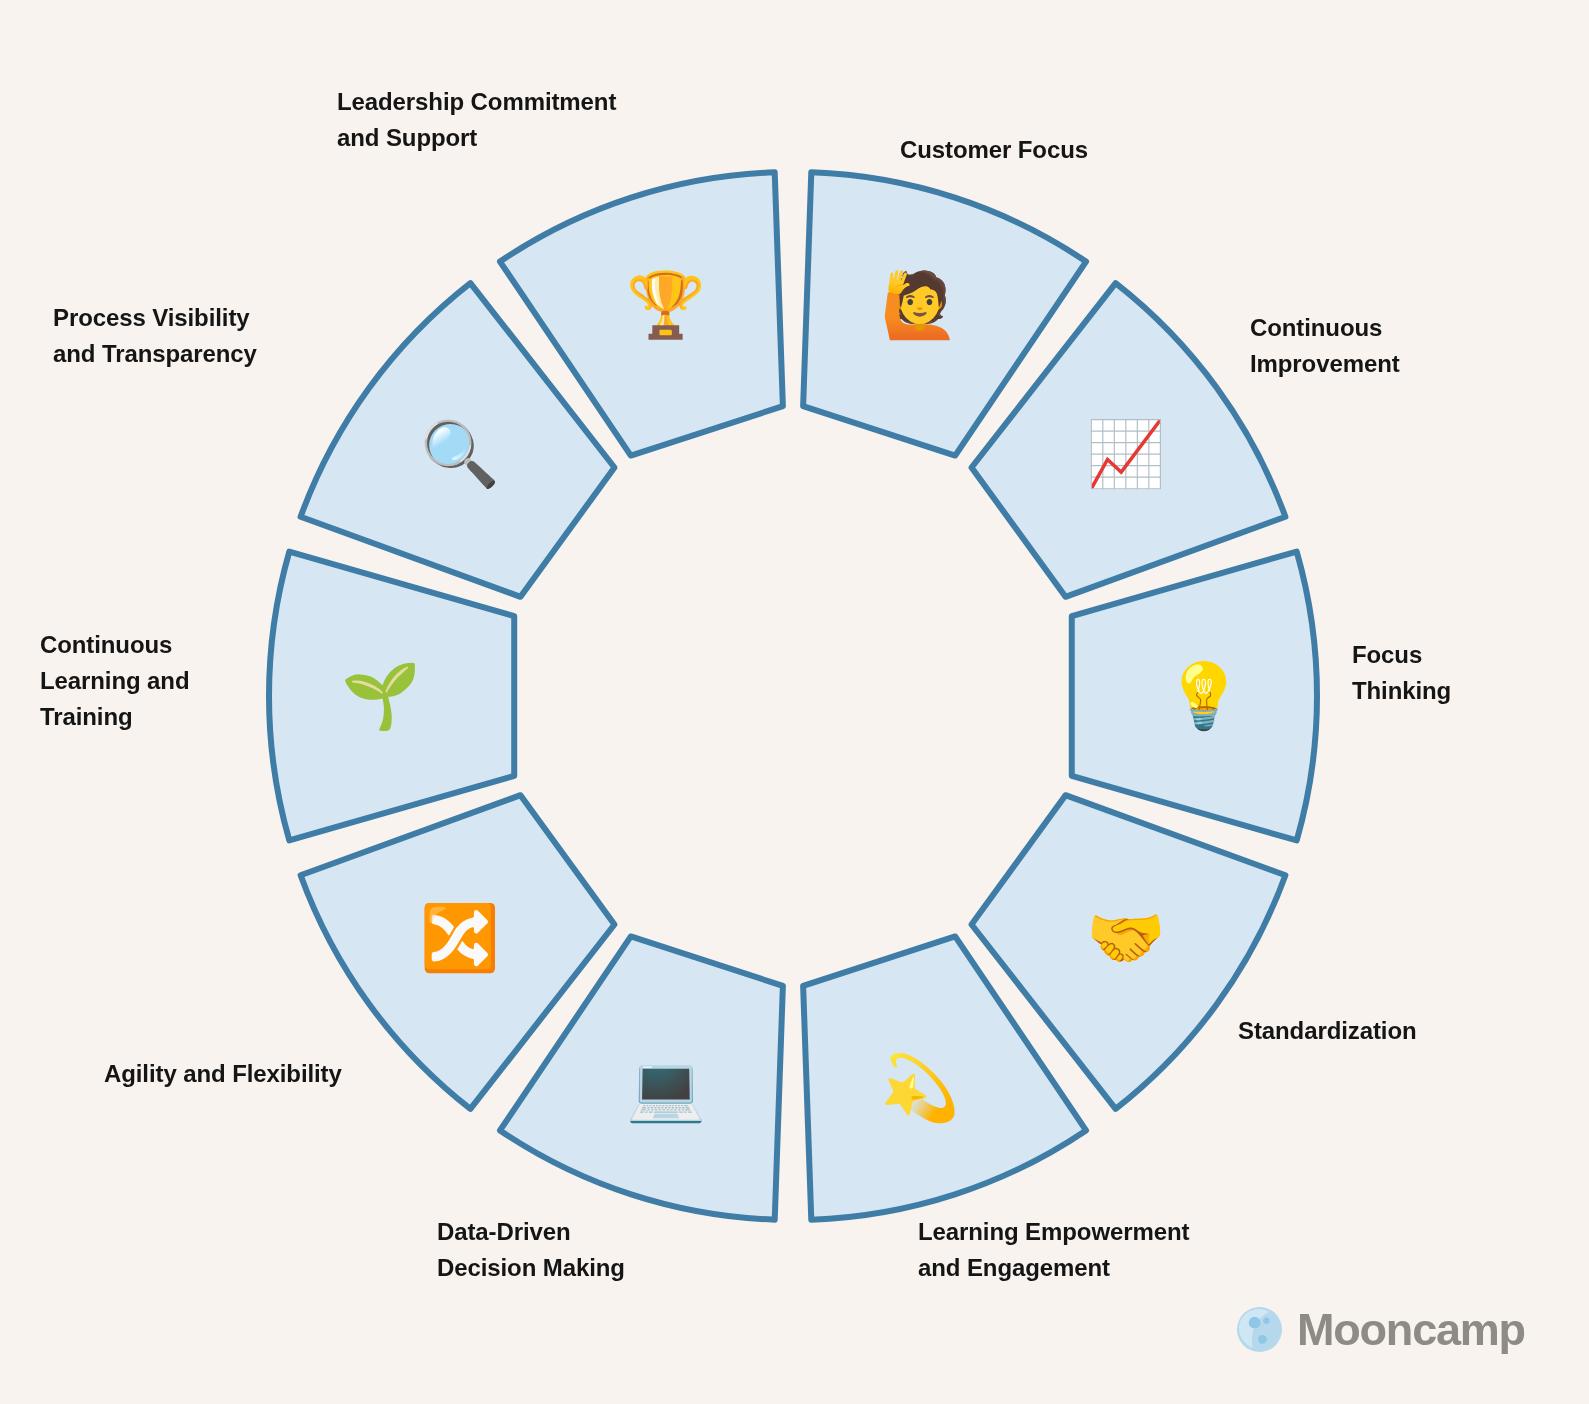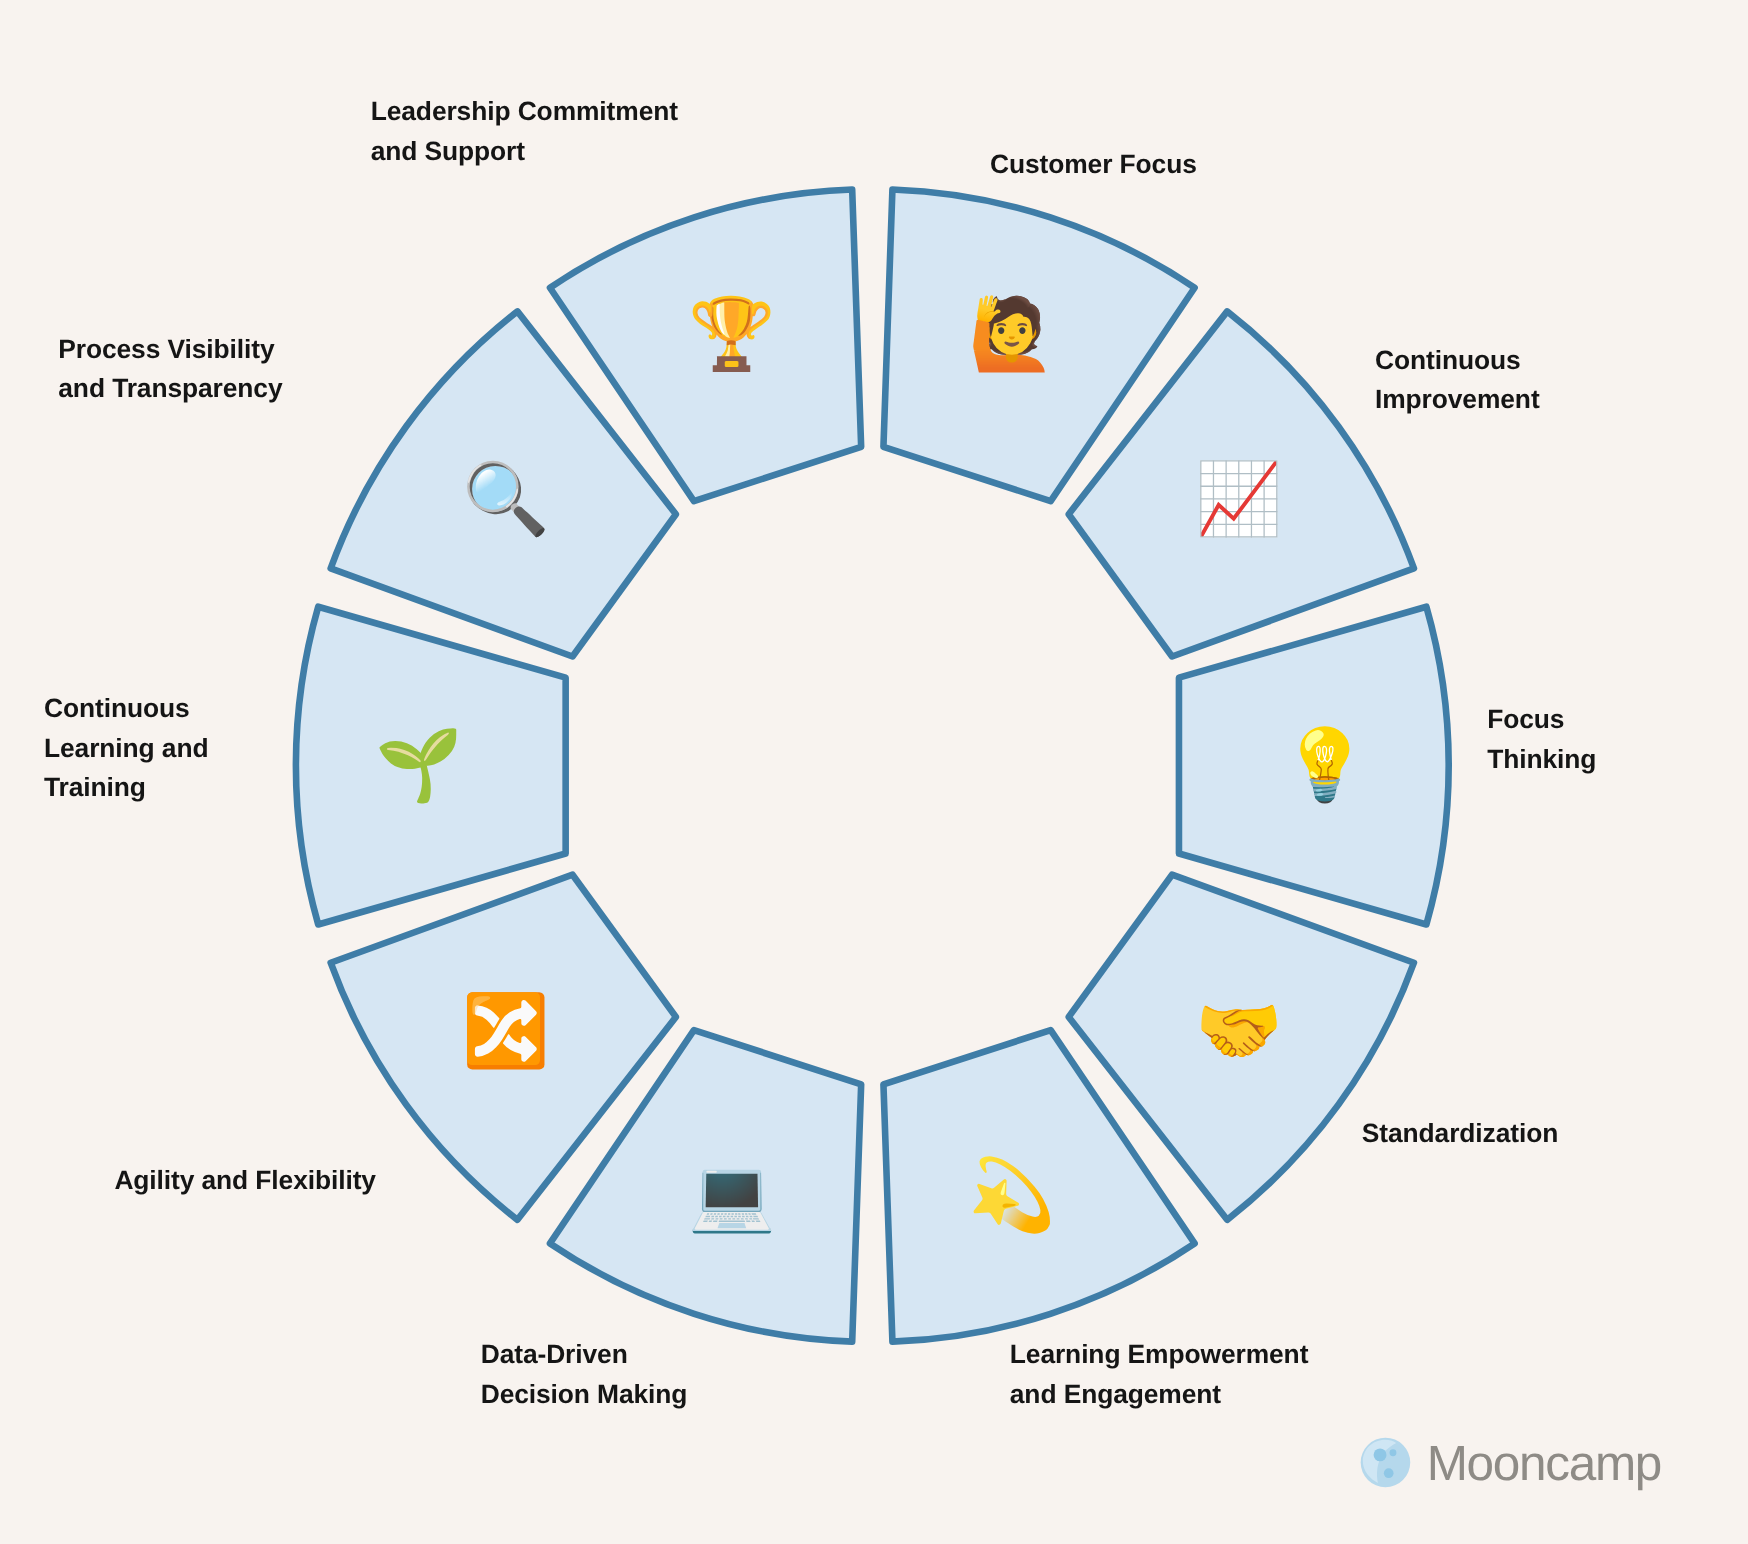--- a/index.html
+++ b/index.html
@@ -61,21 +61,21 @@
     gap: 14px;
   }
   #brand-logo .mark {
     width: 47px;
     height: 47px;
     position: relative;
   }
   #brand-logo .wordmark {
     font-family: "Liberation Sans", sans-serif;
     font-size: 45px;
-    font-weight: 400;
+    font-weight: 700;
     color: #8e8b86;
     letter-spacing: -1.2px;
     line-height: 1;
   }
 </style>
 </head>
 <body style="background: rgb(248, 243, 239);">
 
 <div id="diagram-root">
 

